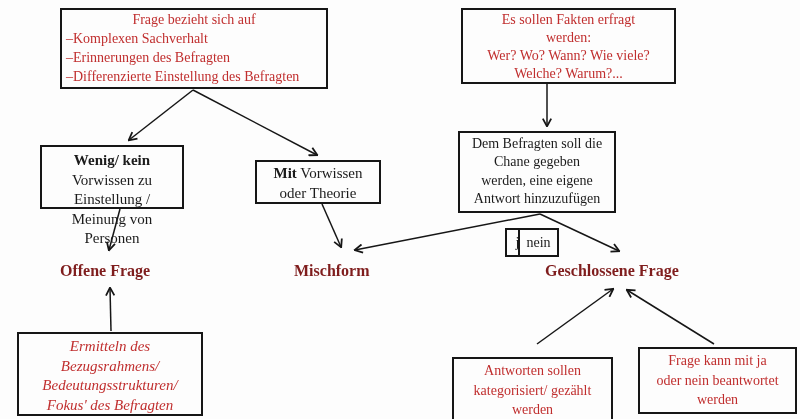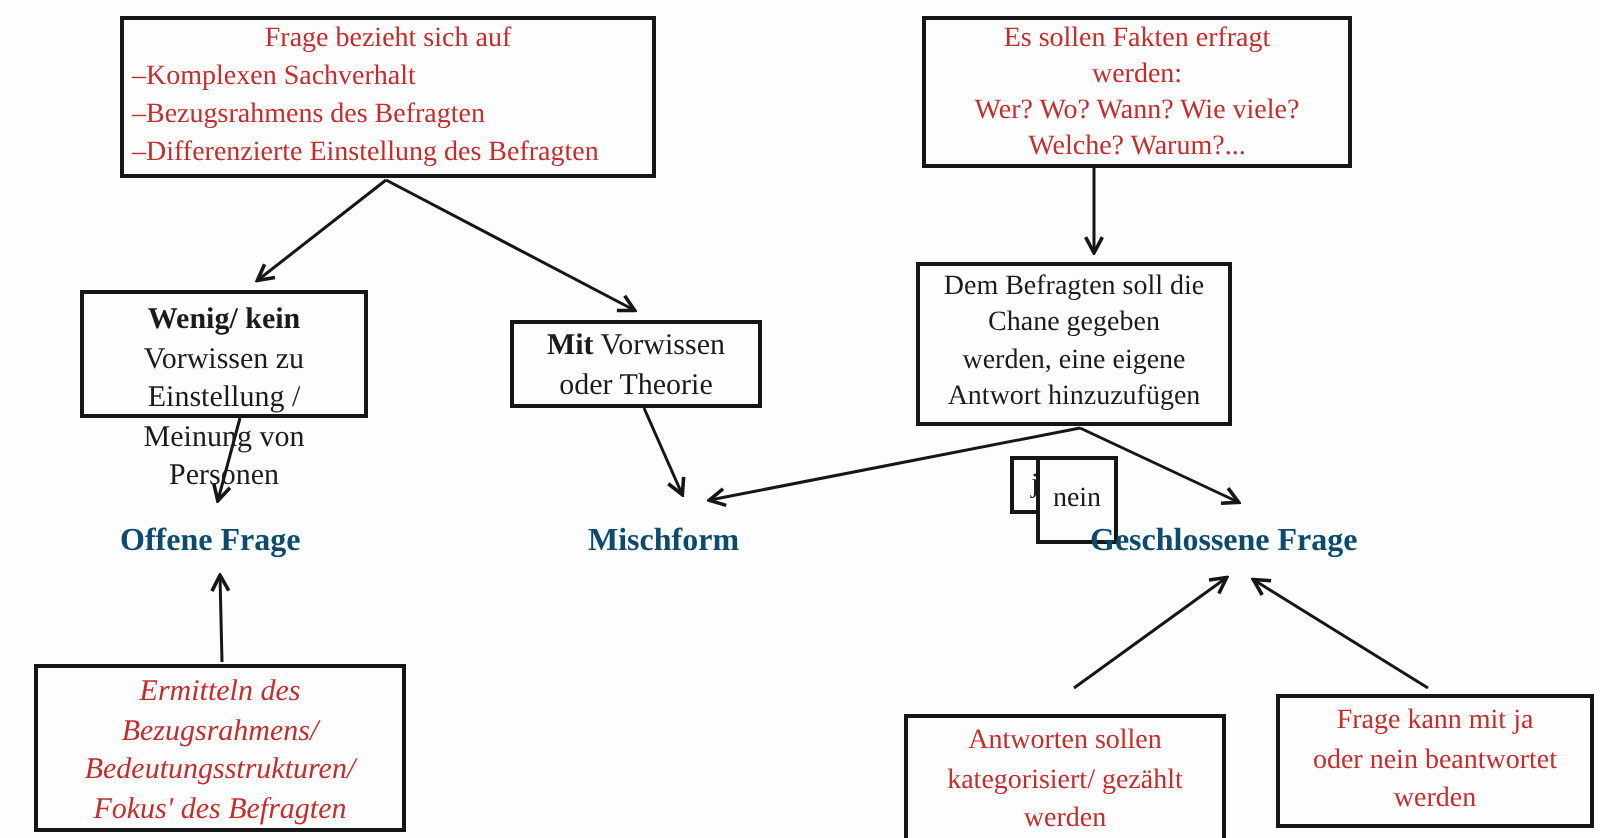--- a/index.html
+++ b/index.html
@@ -23,21 +23,21 @@
     line-height: 1.35;
   }
   .red { color: #c02e2e; text-align: center; }
   .pre { white-space: pre-line; }
   .left-align { text-align: left; }
   .bold { font-weight: bold; }
   .cat-label {
     position: absolute;
     font-weight: bold;
     font-size: 16px;
-    color: #0c4a6e;
+    color: #7f1d1d;
     white-space: nowrap;
   }
   .small-box {
     display: flex;
     align-items: center;
     justify-content: center;
     line-height: 1;
   }
 </style>
 </head>
@@ -61,21 +61,21 @@
       <line x1="540" y1="214" x2="355" y2="250" marker-end="url(#arrow)"></line>
       <line x1="540" y1="214" x2="619" y2="251" marker-end="url(#arrow)"></line>
       <line x1="537" y1="344" x2="613" y2="289" marker-end="url(#arrow)"></line>
       <line x1="714" y1="344" x2="627" y2="290" marker-end="url(#arrow)"></line>
     </g>
   </svg>
 
   <div class="box" style="left:60px; top:8px; width:268px; height:81px; padding:1px 4px;">
     <div class="red">Frage bezieht sich auf</div>
     <div class="red left-align">–Komplexen Sachverhalt</div>
-    <div class="red left-align">–Bezugsrahmens des Befragten</div>
+    <div class="red left-align">–Erinnerungen des Befragten</div>
     <div class="red left-align">–Differenzierte Einstellung des Befragten</div>
   </div>
 
   <div class="box red pre" style="left:461px; top:8px; width:215px; height:76px; padding:1px 4px; line-height:1.28;">Es sollen Fakten erfragt
 werden:
 Wer? Wo? Wann? Wie viele?
 Welche? Warum?...</div>
 
   <div class="box" style="left:40px; top:145px; width:144px; height:64px; padding:4px 5px; font-size:15px; line-height:1.3;">
     <span class="bold">Wenig/ kein</span><span> Vorwissen zu Einstellung / Meinung von Personen</span>
@@ -84,21 +84,21 @@
   <div class="box pre" style="left:458px; top:131px; width:158px; height:82px; padding:2px 3px; line-height:1.32;">Dem Befragten soll die
 Chane gegeben
 werden, eine eigene
 Antwort hinzuzufügen</div>
 
   <div class="box" style="left:255px; top:160px; width:126px; height:44px; padding:2px 4px; font-size:15px; line-height:1.3;">
     <span class="bold">Mit</span><span> Vorwissen oder Theorie</span>
   </div>
 
   <div class="box small-box" style="left:469px; top:228px; width:31px; height:29px;margin-left:36px;">ja</div>
-  <div class="box small-box" style="left:518px; top:228px; width:41px; height:44px;">nein</div>
+  <div class="box small-box" style="left:518px; top:228px; width:41px; height:29px;">nein</div>
 
   <div class="cat-label" style="left:60px; top:262px;">Offene Frage</div>
   <div class="cat-label" style="left:294px; top:262px;">Mischform</div>
   <div class="cat-label" style="left:545px; top:262px;">Geschlossene Frage</div>
 
   <div class="box red pre" style="left:17px; top:332px; width:186px; height:84px; padding:3px 4px; font-size:15px; line-height:1.3;font-style:italic;">Ermitteln des
 Bezugsrahmens/
 Bedeutungsstrukturen/
 Fokus' des Befragten</div>
 

